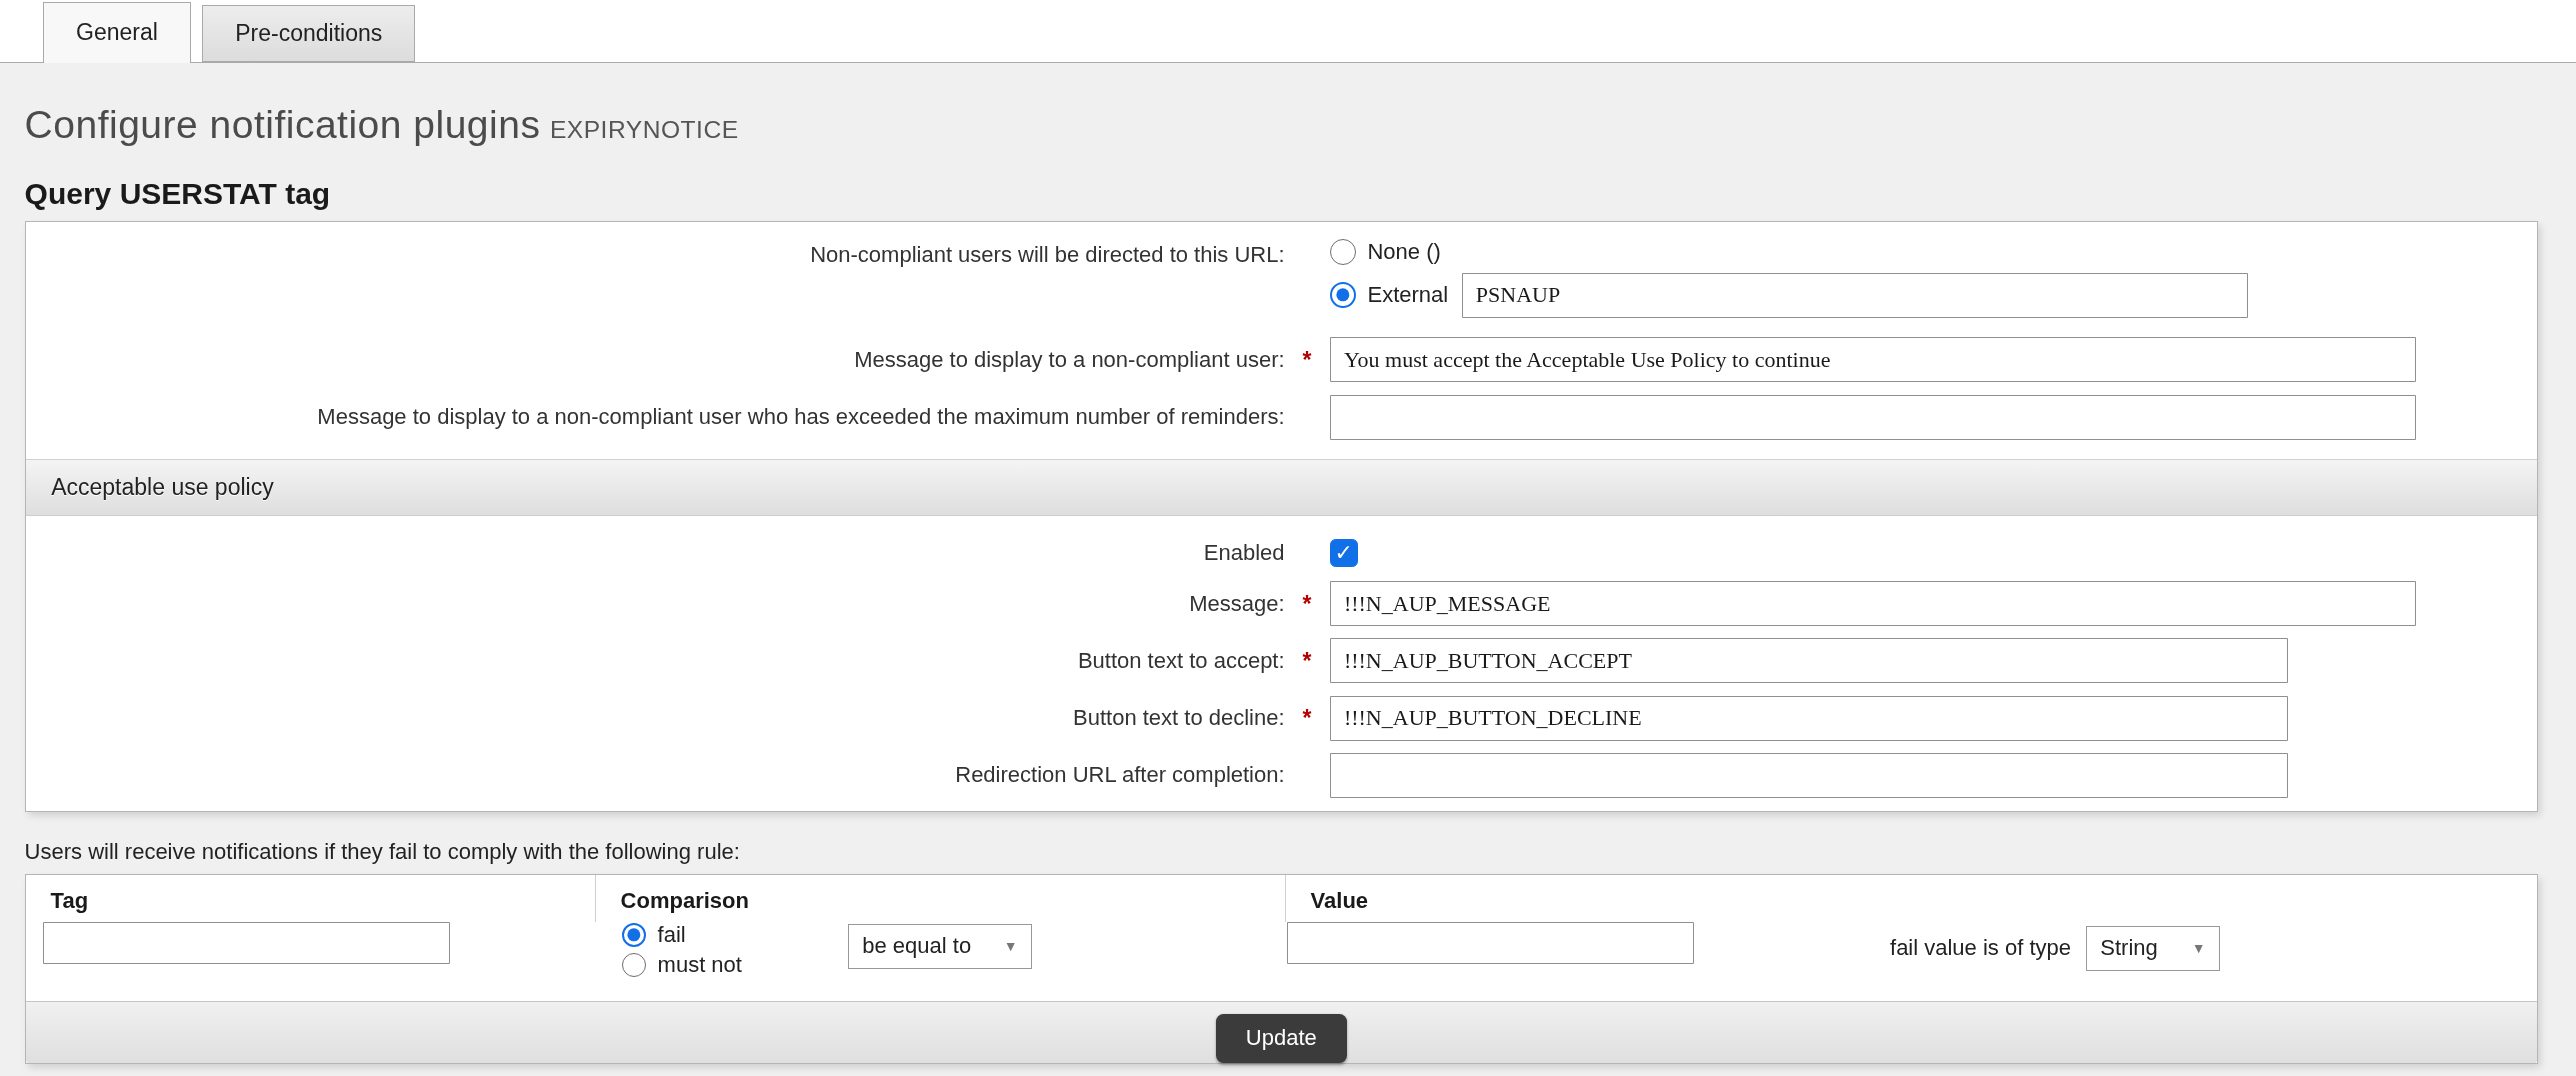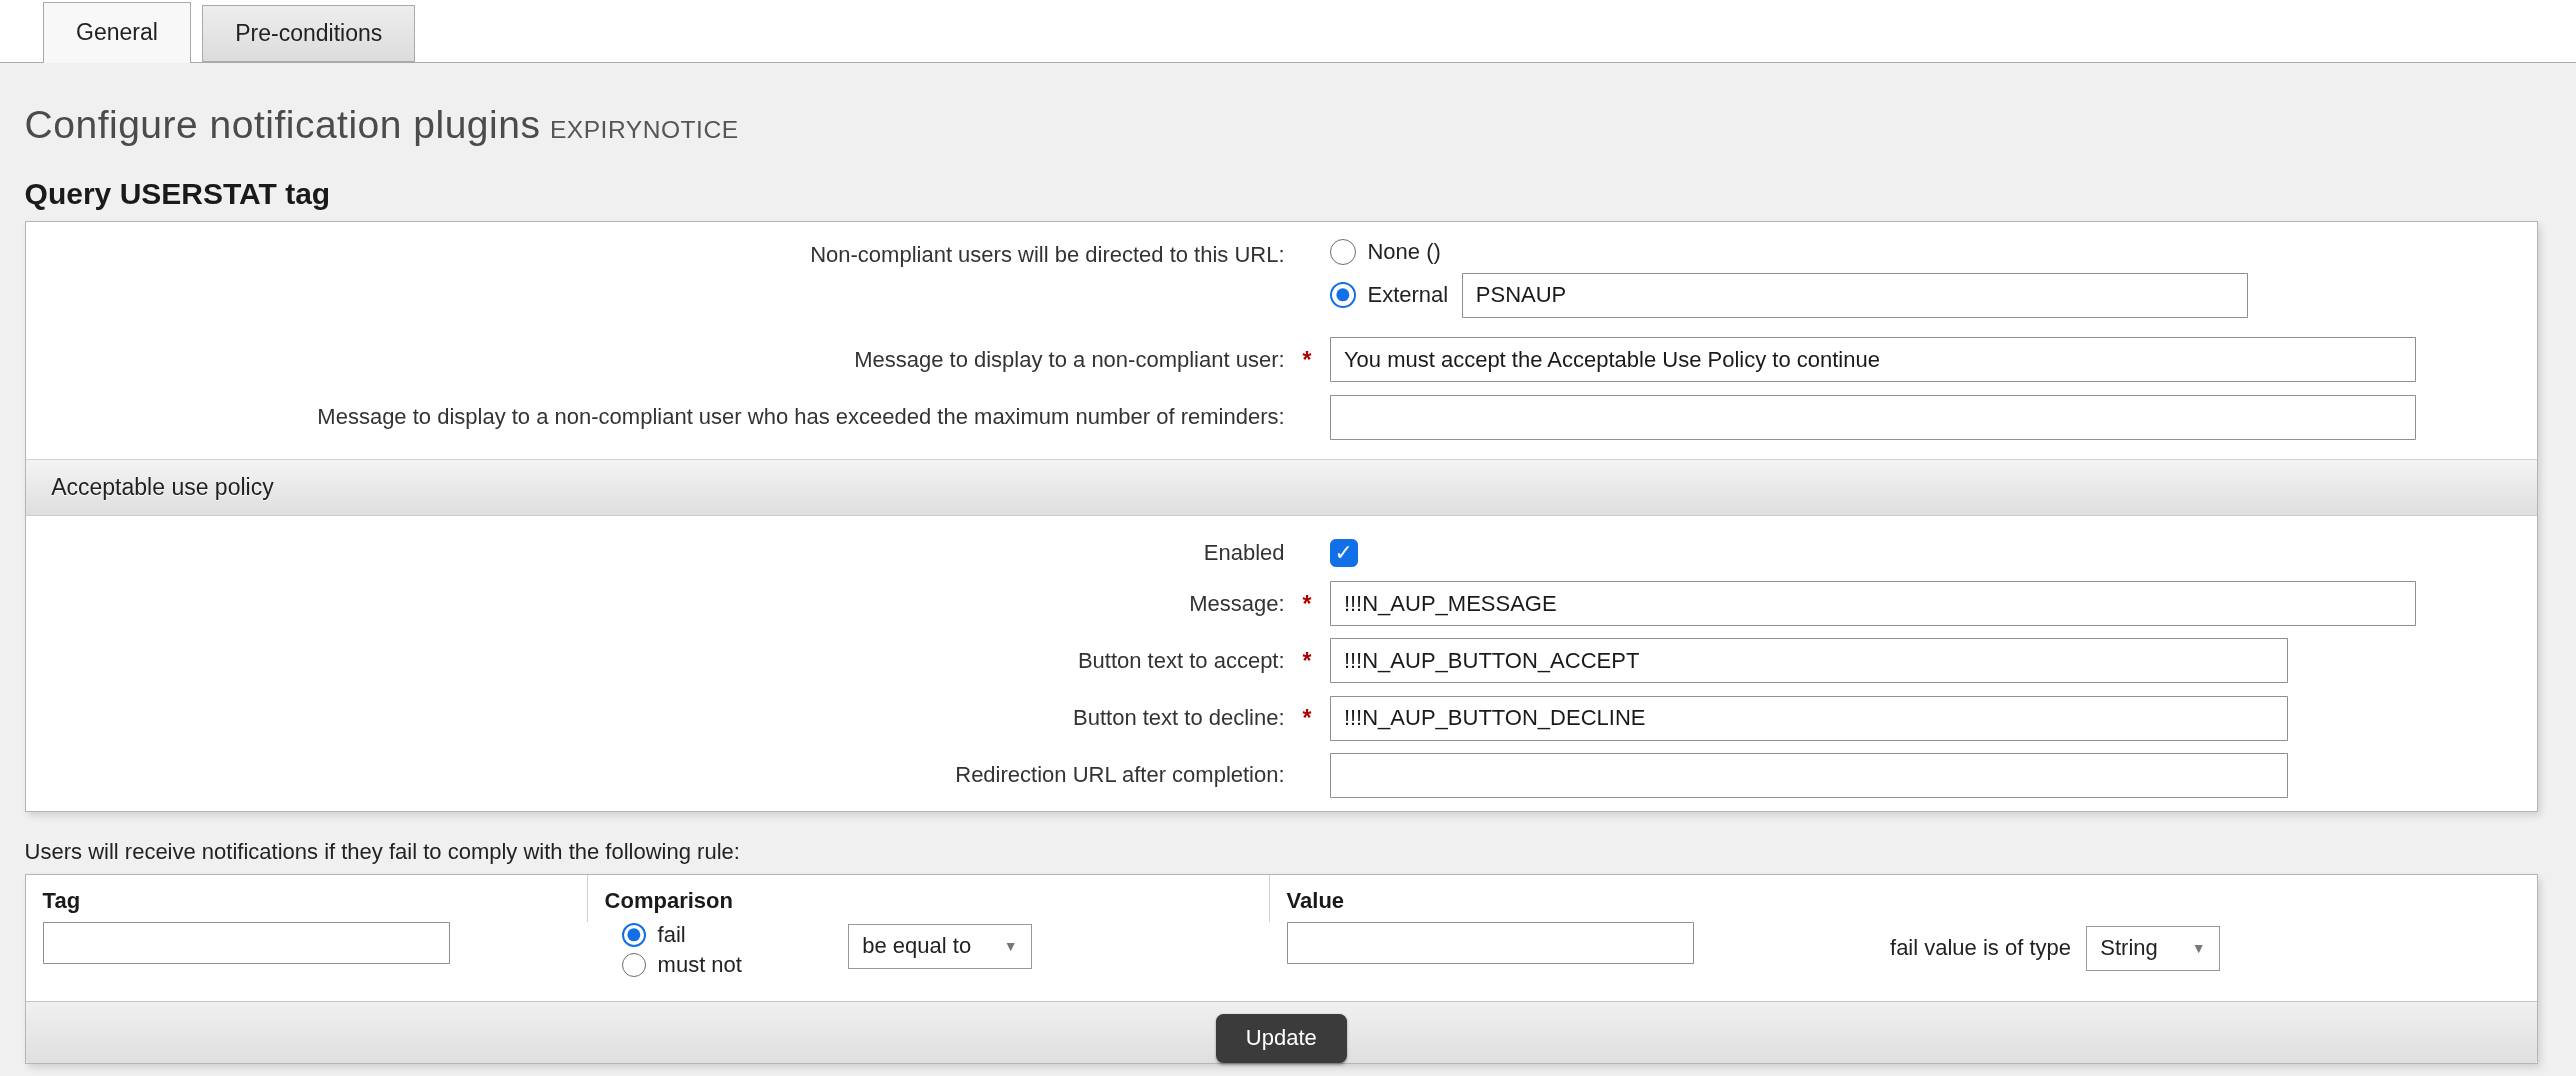--- a/index.html
+++ b/index.html
@@ -101,21 +101,21 @@
     font-weight: bold;
     line-height: 32px;
   }
   .ffield { flex: 1; }
 
   input[type="text"] {
     height: 45px;
     border: 1.9px solid #8f8f8f;
     border-radius: 0.9px;
     background: #ffffff;
-    font-family: Liberation Sans, sans-serif;
+    font-family: Liberation Serif, serif;
     font-size: 22px;
     color: #1a1a1a;
     padding: 0 13.3px;
     outline: none;
   }
   .w-wide   { width: 1086px; }
   .w-med    { width: 958px; }
   .w-psnaup { width: 786px; }
   .w-cell   { width: 407px; }
 
@@ -179,20 +179,21 @@
     background: #ffffff;
     border: 0.9px solid #b5b5b5;
     box-shadow: 2.8px 3.8px 7.6px rgba(0,0,0,0.14);
   }
   .rt-header { display: flex; }
   .rt-h-cell {
     font-size: 22px;
     font-weight: bold;
     color: #1a1a1a;
     padding: 12.3px 0 8.5px 17px;
+    margin-left: 8px;
   }
   .rt-col1 { flex: 0 0 562px; }
   .rt-col2 { flex: 0 0 682px; }
   .rt-col3 { flex: 1; }
   .rt-h-cell.rt-col1, .rt-h-cell.rt-col2 { border-right: 0.9px solid #cfcfcf; }
   .rt-row { display: flex; padding-bottom: 19px; }
   .rt-cell { padding-left: 17px; }
   .rt-cell.comparison { display: flex; align-items: flex-start; padding-left: 34px; }
   .radio-stack .radio-line { margin-bottom: 3.8px; }
   .radio-stack .radio { width: 24.6px; height: 24.6px; }

